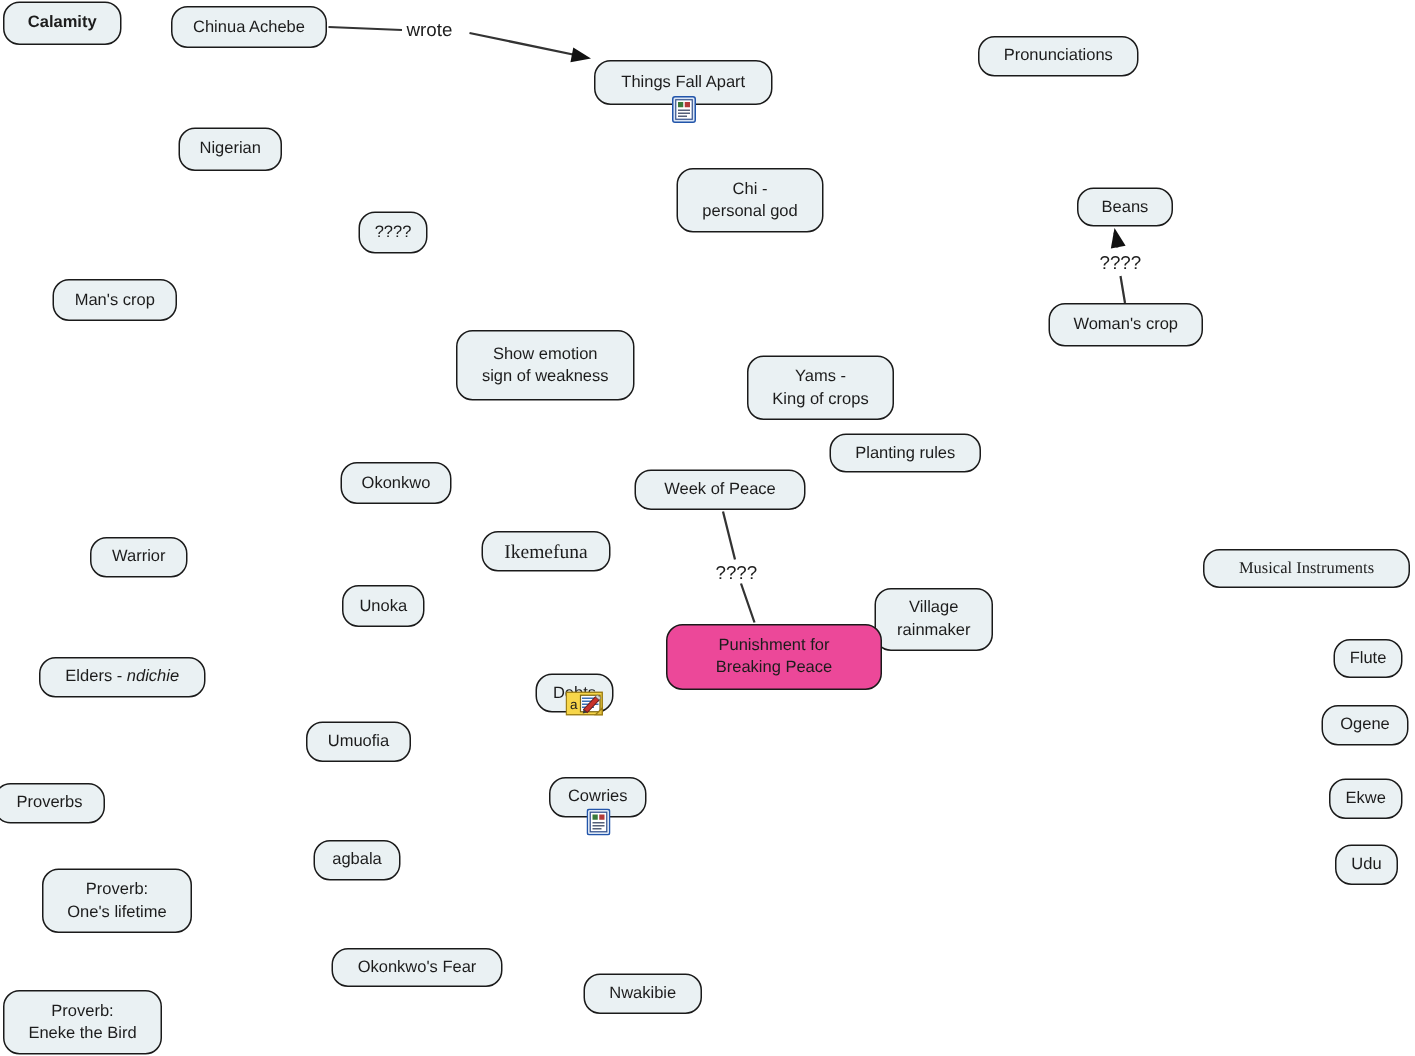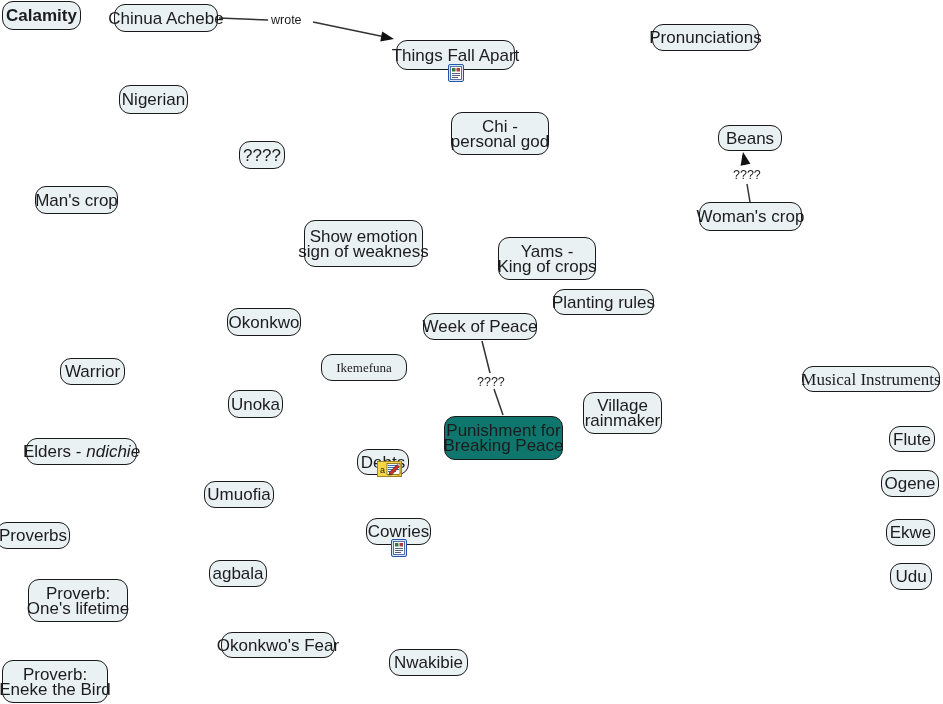--- a/index.html
+++ b/index.html
@@ -27,21 +27,21 @@
     pointer-events: none;
   }
   .node {
     position: absolute;
     box-sizing: border-box;
     background: #eaf1f3;
     border: 1.4px solid #1a1a1a;
     border-radius: 11px;
     color: #1c1c1c;
     font-family: "Liberation Sans", sans-serif;
-    font-size: 17px;
+    font-size: 11px;
     line-height: 15px;
     text-align: center;
     display: flex;
     align-items: center;
     justify-content: center;
     white-space: pre;
     padding: 0 7px;
     cursor: default;
     z-index: 5;
   }
@@ -118,21 +118,21 @@
       <div class="node" style="left: 227px; top: 308px; width: 74px; height: 28px; background: rgb(234, 241, 243); border-color: rgb(26, 26, 26);"><span>Okonkwo</span></div>
       <div class="node" style="left: 423px; top: 313px; width: 114px; height: 27px; background: rgb(234, 241, 243); border-color: rgb(26, 26, 26);"><span>Week of Peace</span></div>
       <div class="node serif" style="left: 321px; top: 354px; width: 86px; height: 27px; background: rgb(234, 241, 243); border-color: rgb(26, 26, 26);"><span>Ikemefuna</span></div>
       <div class="node" style="left: 60px; top: 358px; width: 65px; height: 27px; background: rgb(234, 241, 243); border-color: rgb(26, 26, 26);"><span>Warrior</span></div>
       <div class="node" style="left: 802px; top: 366px; width: 138px; height: 26px; background: rgb(234, 241, 243); border-color: rgb(26, 26, 26); font-family: Liberation Serif, serif;"><span>Musical Instruments</span></div>
       <div class="node" style="left: 228px; top: 390px; width: 55px; height: 28px; background: rgb(234, 241, 243); border-color: rgb(26, 26, 26);"><span>Unoka</span></div>
       <div class="node" style="left: 583px; top: 392px; width: 79px; height: 42px; background: rgb(234, 241, 243); border-color: rgb(26, 26, 26);"><span>Village
 rainmaker</span></div>
       <div class="node" style="left: 889px; top: 426px; width: 46px; height: 26px; background: rgb(234, 241, 243); border-color: rgb(26, 26, 26);"><span>Flute</span></div>
       <div class="node" style="left: 26px; top: 438px; width: 111px; height: 27px; background: rgb(234, 241, 243); border-color: rgb(26, 26, 26);"><span>Elders - <i class="ital">ndichie</i></span></div>
-      <div class="node" style="left: 444px; top: 416px; width: 119px; height: 44px; background: #0f766e; border-color: rgb(26, 26, 26);"><span>Punishment for
+      <div class="node" style="left: 444px; top: 416px; width: 144px; height: 44px; background: #ec4899; border-color: rgb(26, 26, 26);"><span>Punishment for
 Breaking Peace</span></div>
       <div class="node" style="left: 357px; top: 449px; width: 52px; height: 26px; background: rgb(234, 241, 243); border-color: rgb(26, 26, 26);"><span>Debts</span></div>
       <div class="badge badge-note" style="left: 377px; top: 460px;"><svg width="26" height="19" viewBox="0 0 26 19" xmlns="http://www.w3.org/2000/svg">
           <rect x="0.5" y="1.5" width="24" height="15" fill="#f7d64a" stroke="#9a7b12" stroke-width="0.9"></rect>
           <rect x="1.5" y="2.5" width="7" height="12" fill="#f7d64a"></rect>
           <text x="3" y="12.5" font-family="Liberation Sans, sans-serif" font-size="9" fill="#1a1a1a">a</text>
           <rect x="10" y="3.5" width="13" height="11" fill="#ffffff" stroke="#7a6410" stroke-width="0.8"></rect>
           <rect x="11" y="5" width="11" height="1" fill="#3a6fb5"></rect>
           <rect x="11" y="7" width="11" height="1" fill="#3a6fb5"></rect>
           <rect x="11" y="9" width="11" height="1" fill="#3a6fb5"></rect>

